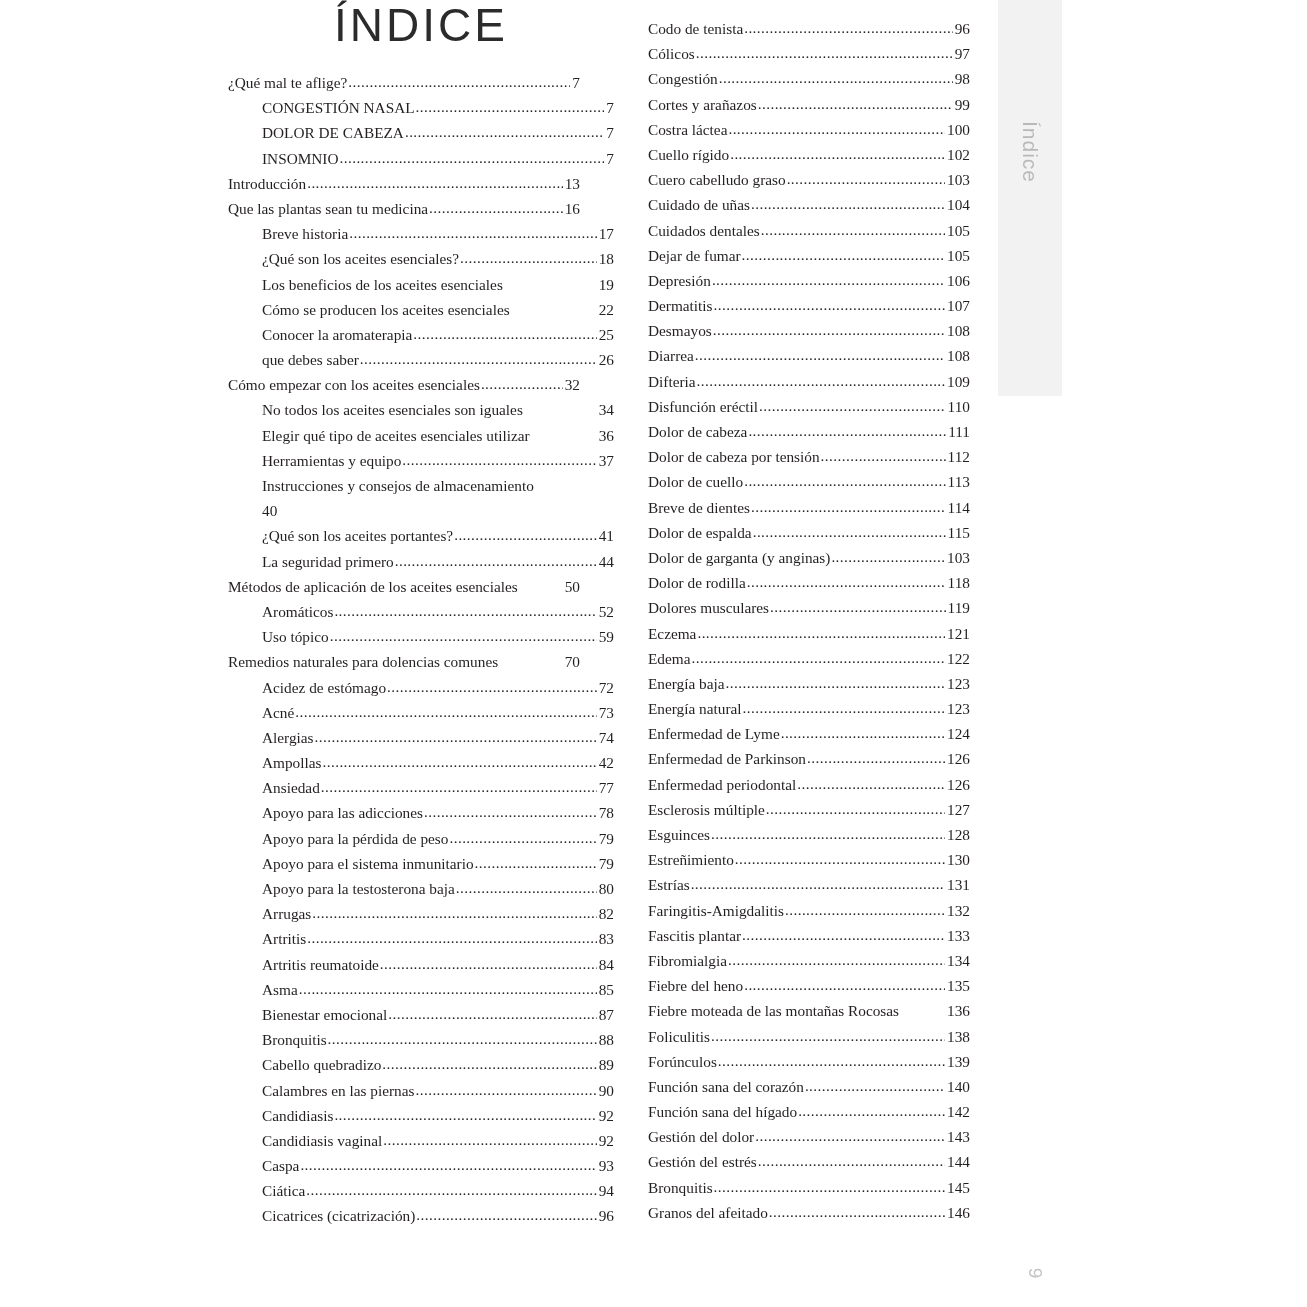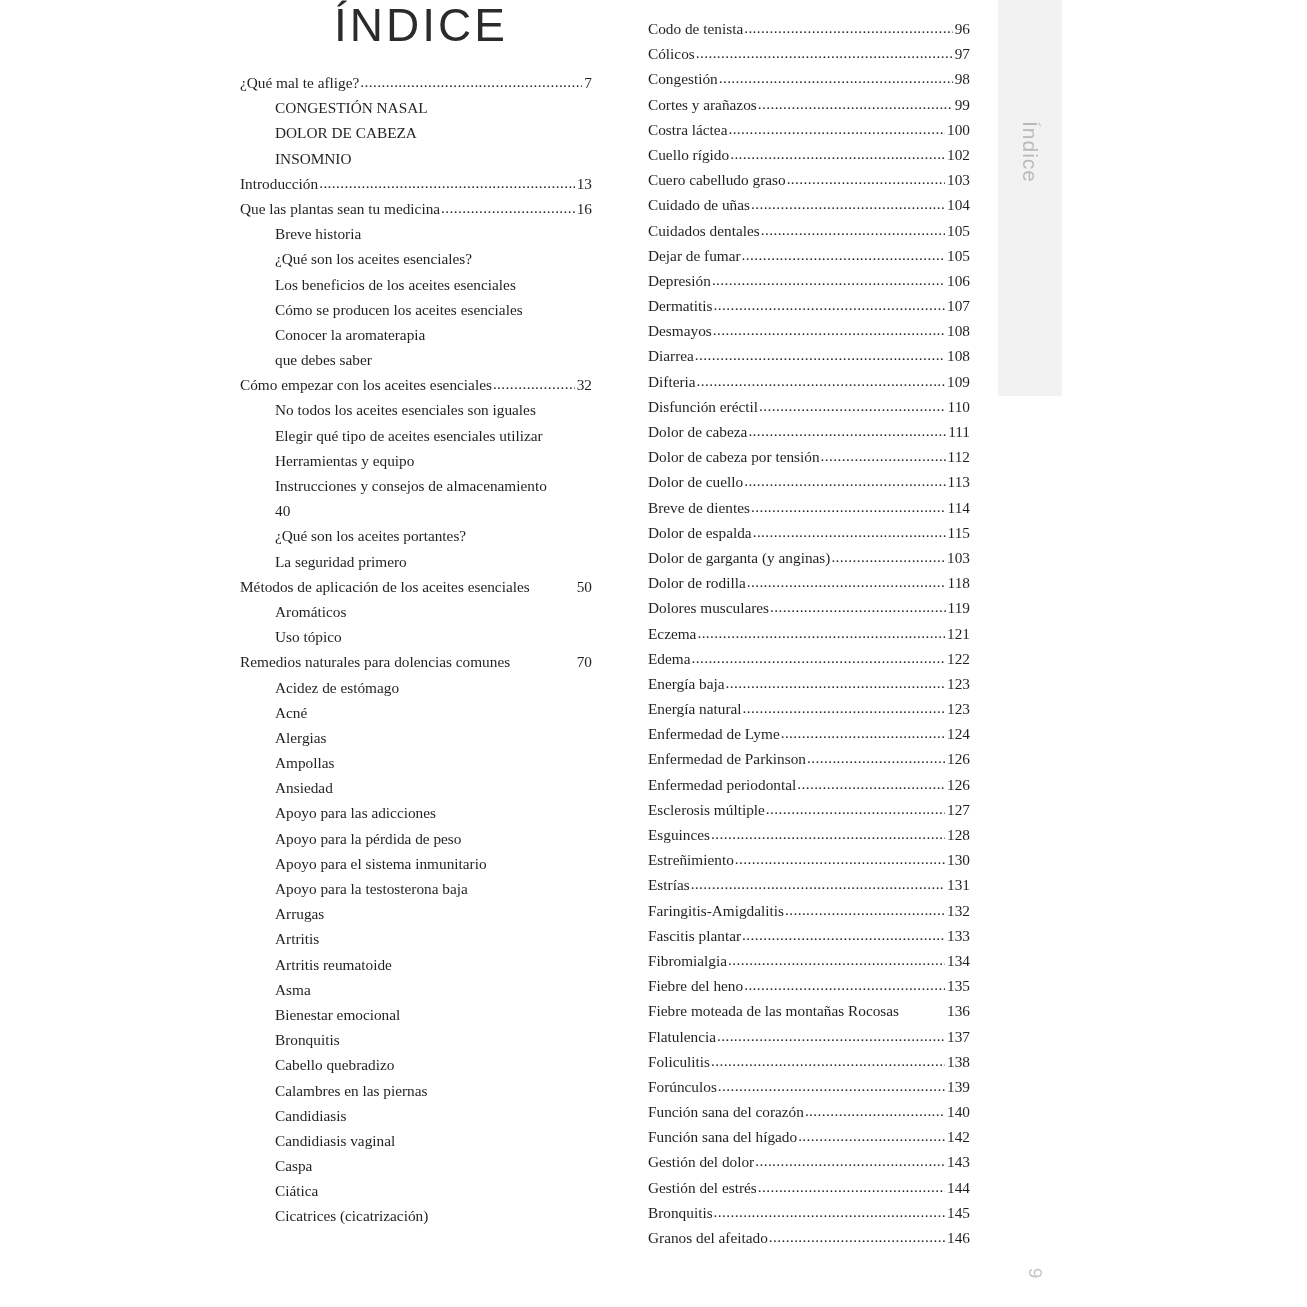--- a/index.html
+++ b/index.html
@@ -30,21 +30,21 @@
     color: #2b2b2b;
     line-height: 1.0;
   }
 
   
   .toc-column {
     position: absolute;
     box-sizing: border-box;
   }
   #toc-column-left {
-    left: 240px;
+    left: 228px;
     top: 70px;
     width: 352px;
   }
   #toc-column-right {
     left: 648px;
     top: 16px;
     width: 322px;
   }
 
   
@@ -53,21 +53,21 @@
     align-items: baseline;
     width: 100%;
     font-size: 15.3px;
     line-height: 25.2px;
     height: 25.2px;
     color: #231f20;
     white-space: nowrap;
     overflow: hidden;
   }
   .toc-entry.level-1 { padding-left: 0; }
-  .toc-entry.level-2 { padding-left: 34px; flex-direction: column; }
+  .toc-entry.level-2 { padding-left: 34px; }
 
   .entry-label {
     flex: 0 0 auto;
   }
   .entry-leader {
     flex: 1 1 auto;
     min-width: 0;
     overflow: hidden;
     white-space: nowrap;
     color: #231f20;
@@ -268,21 +268,21 @@
       <span class="entry-page">73</span>
     </div>
     <div class="toc-entry level-2">
       <span class="entry-label">Alergias</span>
       <span class="entry-leader"></span>
       <span class="entry-page">74</span>
     </div>
     <div class="toc-entry level-2">
       <span class="entry-label">Ampollas</span>
       <span class="entry-leader"></span>
-      <span class="entry-page">43</span>
+      <span class="entry-page">42</span>
     </div>
     <div class="toc-entry level-2">
       <span class="entry-label">Ansiedad</span>
       <span class="entry-leader"></span>
       <span class="entry-page">77</span>
     </div>
     <div class="toc-entry level-2">
       <span class="entry-label">Apoyo para las adicciones</span>
       <span class="entry-leader"></span>
       <span class="entry-page">78</span>
@@ -562,25 +562,20 @@
     </div>
     <div class="toc-entry level-1">
       <span class="entry-label">Fiebre del heno</span>
       <span class="entry-leader"></span>
       <span class="entry-page">135</span>
     </div>
     <div class="toc-entry level-1 nodots">
       <span class="entry-label">Fiebre moteada de las montañas Rocosas</span>
       <span class="entry-leader"></span>
       <span class="entry-page">136</span>
-    </div>
-    <div class="toc-entry level-1">
-      <span class="entry-label">Flatulencia</span>
-      <span class="entry-leader"></span>
-      <span class="entry-page">137</span>
     </div>
     <div class="toc-entry level-1">
       <span class="entry-label">Foliculitis</span>
       <span class="entry-leader"></span>
       <span class="entry-page">138</span>
     </div>
     <div class="toc-entry level-1">
       <span class="entry-label">Forúnculos</span>
       <span class="entry-leader"></span>
       <span class="entry-page">139</span>

